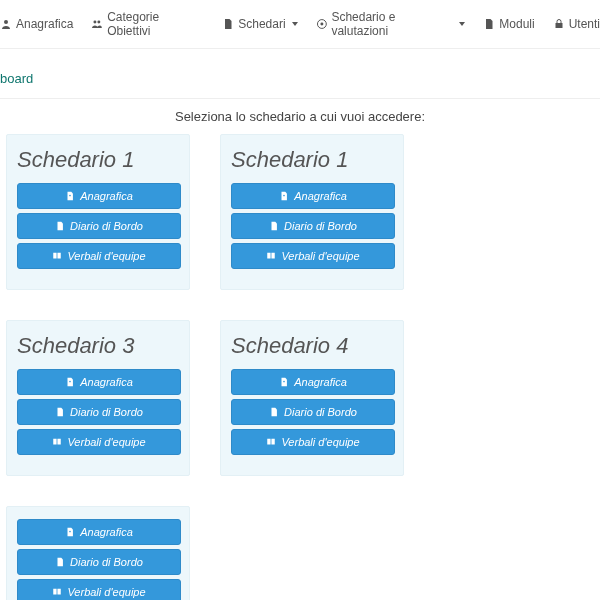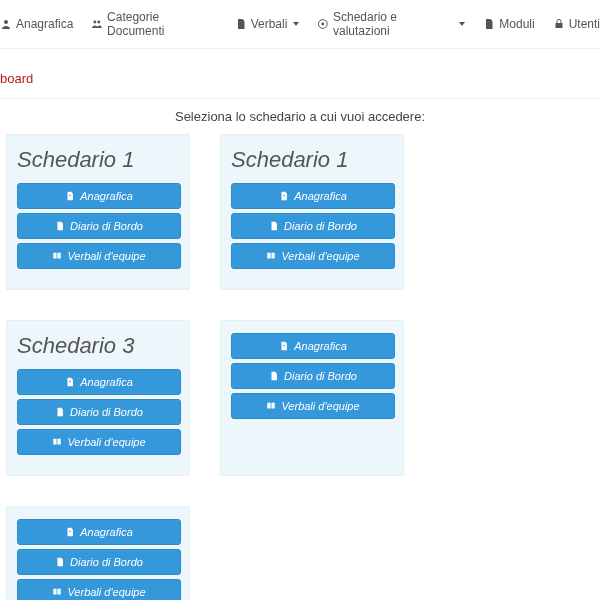--- a/index.html
+++ b/index.html
@@ -30,21 +30,21 @@
   .nav-item svg { width: 12px; height: 12px; fill: #555; }
   .nav-item .caret {
     width: 0; height: 0;
     border-left: 3px solid transparent;
     border-right: 3px solid transparent;
     border-top: 4px solid #555;
     margin-left: 2px;
   }
   .breadcrumb {
     font-size: 13px;
-    color: #b91c1c;
+    color: #0f766e;
     padding: 22px 0 12px 0;
     border-bottom: 1px solid #eee;
   }
   .instruction {
     text-align: center;
     font-size: 13px;
     color: #444;
     padding: 10px 0 6px 0;
   }
   .grid {
@@ -99,27 +99,27 @@
       </svg>
     <span>Anagrafica</span>
   </div>
   <div class="nav-item">
     <svg viewBox="0 0 24 24">
         <circle cx="8" cy="8" r="3"></circle>
         <circle cx="16" cy="8" r="3"></circle>
         <path d="M2 20c0-3 3-5 6-5s6 2 6 5"></path>
         <path d="M12 20c0-3 3-5 6-5s4 2 4 5"></path>
       </svg>
-    <span>Categorie Documenti</span>
+    <span>Categorie Obiettivi</span>
   </div>
   <div class="nav-item">
     <svg viewBox="0 0 24 24">
         <path d="M6 2h9l4 4v16H6z"></path>
       </svg>
-    <span>Verbali</span>
+    <span>Schedari</span>
     <span class="caret"></span>
   </div>
   <div class="nav-item">
     <svg viewBox="0 0 24 24">
         <circle cx="12" cy="12" r="9" fill="none" stroke="#555" stroke-width="2"></circle>
         <circle cx="12" cy="12" r="3"></circle>
       </svg>
     <span>Schedario e valutazioni</span>
     <span class="caret"></span>
   </div>
@@ -209,20 +209,21 @@
     </div>
     <div class="card-btn">
       <svg viewBox="0 0 24 24">
           <path d="M3 4h8v14H3zM13 4h8v14h-8z"></path>
         </svg>
       <span>Verbali d'equipe</span>
     </div>
   </div>
 
   <div class="card">
+    <div class="card-title">Schedario 4</div>
     <div class="card-btn">
       <svg viewBox="0 0 24 24">
           <path d="M6 2h9l4 4v16H6z"></path>
           <circle cx="12" cy="11" r="2" fill="#3498db"></circle>
         </svg>
       <span>Anagrafica</span>
     </div>
     <div class="card-btn">
       <svg viewBox="0 0 24 24">
           <path d="M6 2h9l4 4v16H6z"></path>

